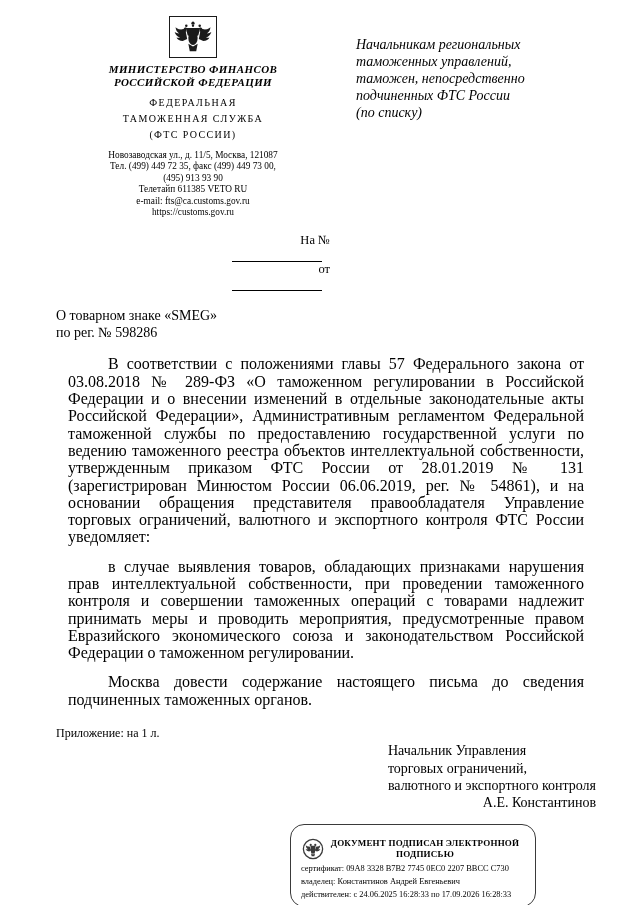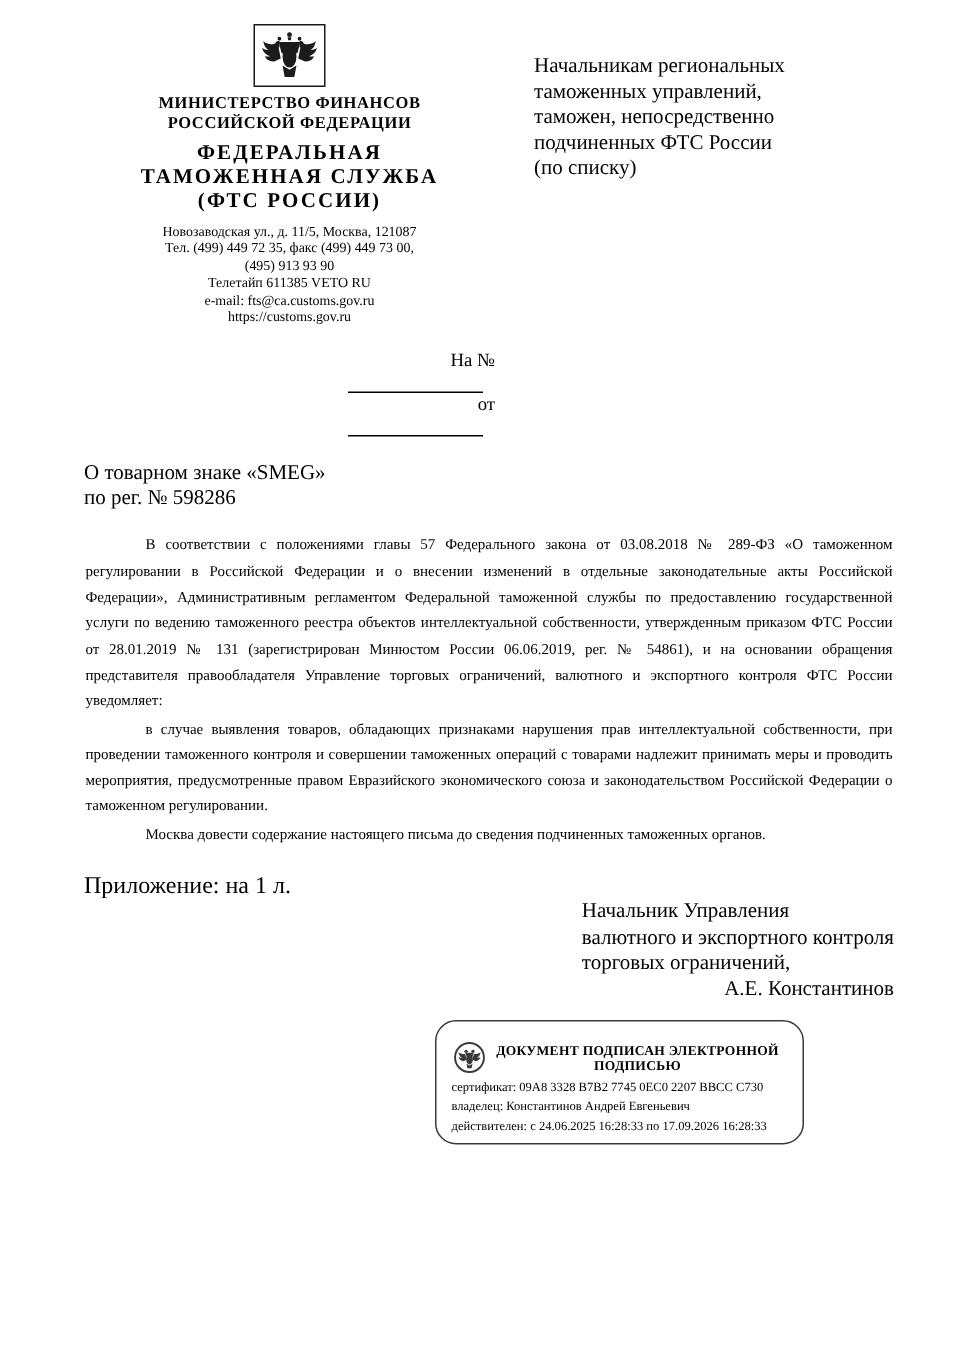--- a/index.html
+++ b/index.html
@@ -11,57 +11,57 @@
     margin: 0 auto;
     background: #ffffff;
     color: #000;
     font-family: "Liberation Serif", "DejaVu Serif", serif;
     padding: 16px 44px 10px 56px;
     overflow: hidden;
   }
   
   .header { display: flex; align-items: flex-start; }
   .letterhead { width: 274px; flex-shrink: 0; text-align: center; }
-  .recipient { margin-left: 26px; padding-top: 20px; font-size: 14px; line-height: 17px; text-align: left; }
+  .recipient { margin-left: 26px; padding-top: 20px; font-size: 14px; line-height: 17px; text-align: left; font-style: italic; }
 
   .emblem {
     width: 48px; height: 42px;
     border: 1.5px solid #1a1a1a;
     margin: 0 auto 5px auto;
     display: flex; align-items: center; justify-content: center;
     padding: 2px;
   }
-  .ministry { font-weight: bold; font-size: 11px; line-height: 13px; letter-spacing: .4px; }
-  .agency   { font-weight: bold; font-size: 14px; line-height: 16px; letter-spacing: 1.4px; margin-top: 6px; }
+  .ministry { font-weight: bold; font-size: 11px; line-height: 13px; letter-spacing: .4px; font-style: italic; }
+  .agency   { font-weight: normal; font-size: 10px; line-height: 16px; letter-spacing: 1.4px; margin-top: 6px; }
   .contact  { font-size: 9.3px; line-height: 11.4px; margin-top: 7px; }
 
   .dn-row { margin-top: 11px; display: flex; justify-content: center; align-items: flex-end; font-size: 12.5px; }
   .u-line { border-bottom: 1px solid #000; }
   .dn-date { font-weight: bold; padding: 0 10px 1px 10px; }
   .dn-sign { margin: 0 8px; padding-bottom: 1px; }
   .dn-num  { font-weight: bold; padding: 0 8px 1px 8px; }
 
   .ref-row { margin-top: 15px; display: flex; align-items: flex-end; font-size: 12.5px; text-align: left; flex-direction: column; }
   .ref-label { padding-bottom: 1px; }
   .ref-blank { display: inline-block; width: 90px; border-bottom: 1px solid #000; height: 13px; margin: 0 8px; }
 
   
   .subject { margin-top: 16px; font-size: 14px; line-height: 17px; }
 
   
   .body { margin-top: 14px; }
   .body p {
-    margin: 1px;
-    font-size: 10px;
+    margin: 12px;
+    font-size: 16px;
     line-height: 17.3px;
     text-align: justify;
     text-indent: 40px;
   }
 
-  .attachment { margin-top: 17px; font-size: 16px; line-height: 17.3px; }
+  .attachment { margin-top: 17px; font-size: 12px; line-height: 17.3px; }
 
   
   .signature { display: flex; align-items: flex-end; font-size: 14px; line-height: 17.3px; flex-direction: column; }
   .sig-position { text-align: left; }
   .sig-name { margin-left: auto; white-space: nowrap; }
 
   
   .stamp {
     margin: 12px 0 0 234px;
     width: 246px;
@@ -150,22 +150,22 @@
     <p>В соответствии с положениями главы 57 Федерального закона от 03.08.2018 № 289-ФЗ «О таможенном регулировании в Российской Федерации и о внесении изменений в отдельные законодательные акты Российской Федерации», Административным регламентом Федеральной таможенной службы по предоставлению государственной услуги по ведению таможенного реестра объектов интеллектуальной собственности, утвержденным приказом ФТС России от 28.01.2019 № 131 (зарегистрирован Минюстом России 06.06.2019, рег. № 54861), и на основании обращения представителя правообладателя Управление торговых ограничений, валютного и экспортного контроля ФТС России уведомляет:</p>
     <p>в случае выявления товаров, обладающих признаками нарушения прав интеллектуальной собственности, при проведении таможенного контроля и совершении таможенных операций с товарами надлежит принимать меры и проводить мероприятия, предусмотренные правом Евразийского экономического союза и законодательством Российской Федерации о таможенном регулировании.</p>
     <p>Москва довести содержание настоящего письма до сведения подчиненных таможенных органов.</p>
   </div>
 
   <div class="attachment">Приложение: на 1 л.</div>
 
   <div class="signature">
     <div class="sig-position">
       <div>Начальник Управления</div>
+      <div>торговых ограничений,</div>
       <div>валютного и экспортного контроля</div>
-      <div>торговых ограничений,</div>
     </div>
     <div class="sig-name">А.Е. Константинов</div>
   </div>
 
   <div class="stamp">
     <div class="stamp-head">
       <span class="stamp-icon">
         <svg viewBox="0 0 24 24" width="22" height="22" aria-hidden="true">
           <circle cx="12" cy="12" r="10.5" fill="none" stroke="#3a3a3a" stroke-width="1.4"></circle>
           <g fill="#3a3a3a">

